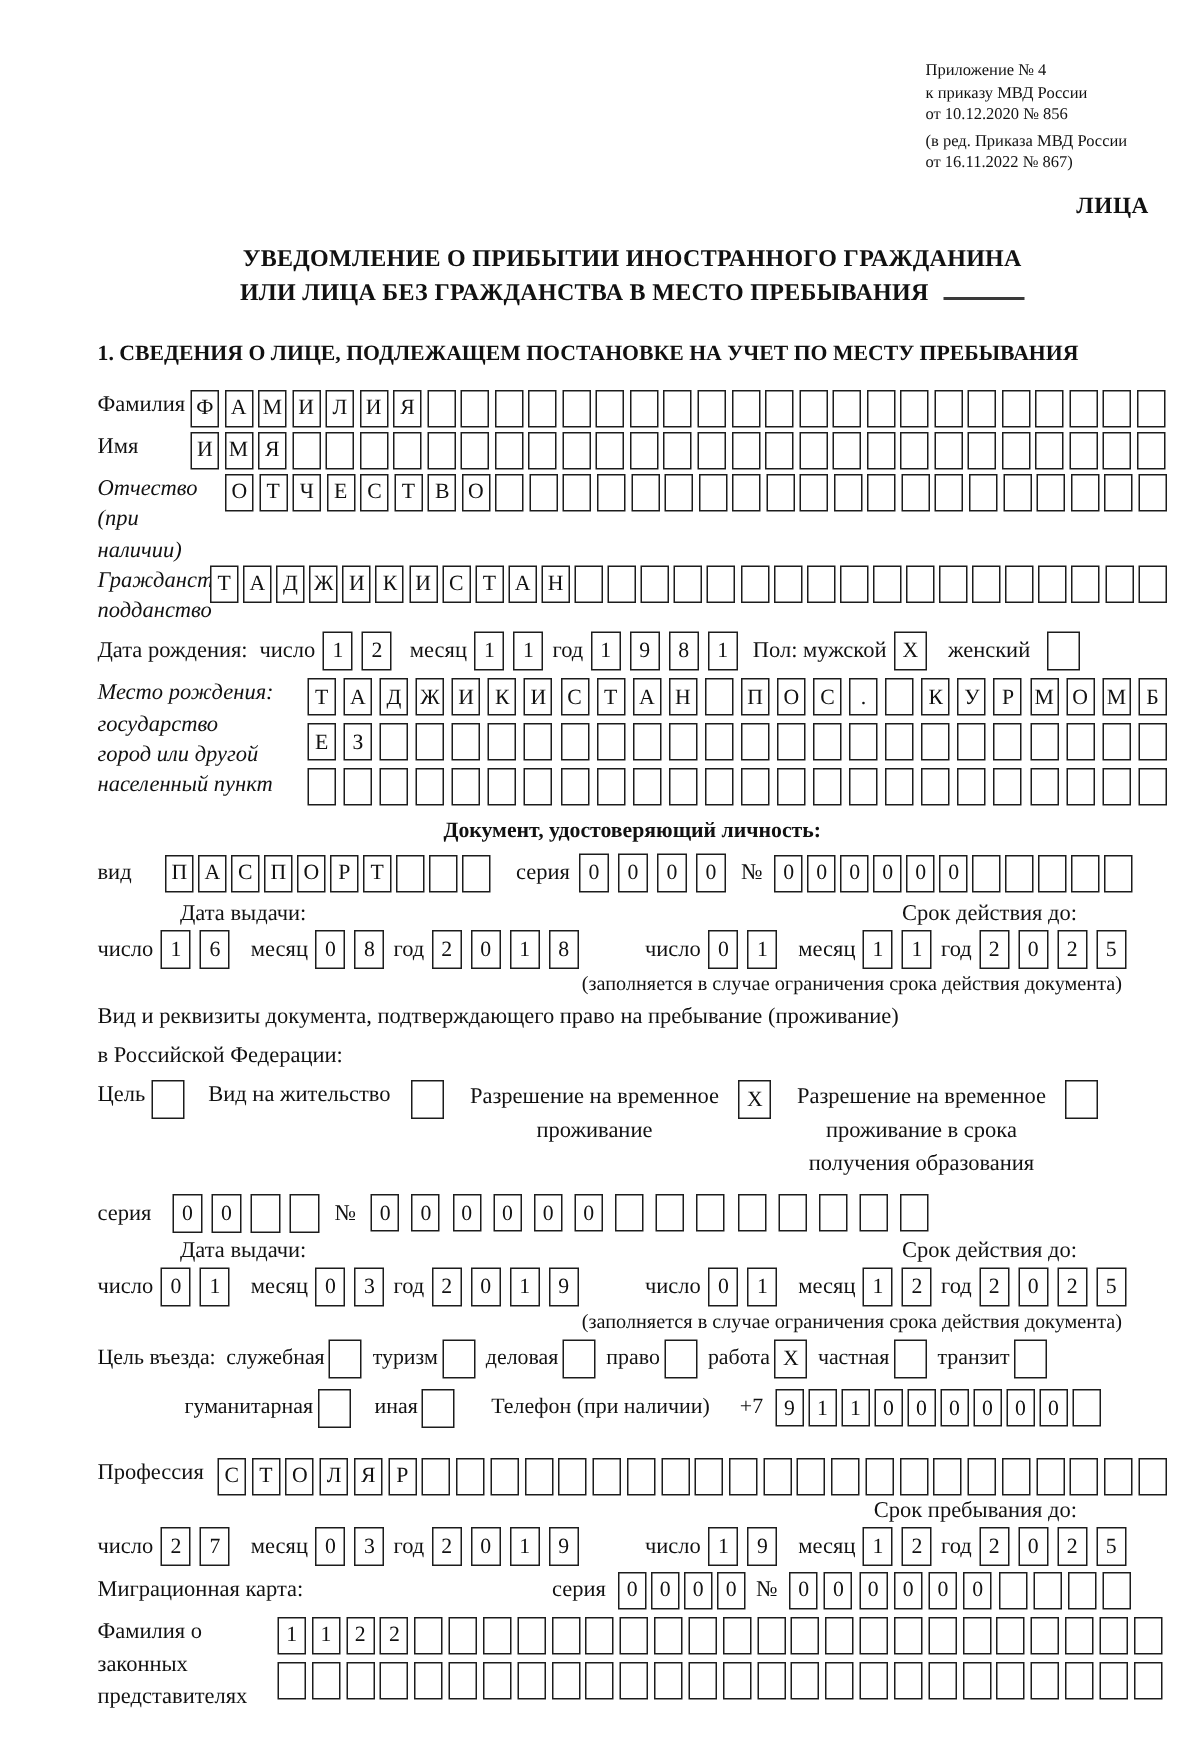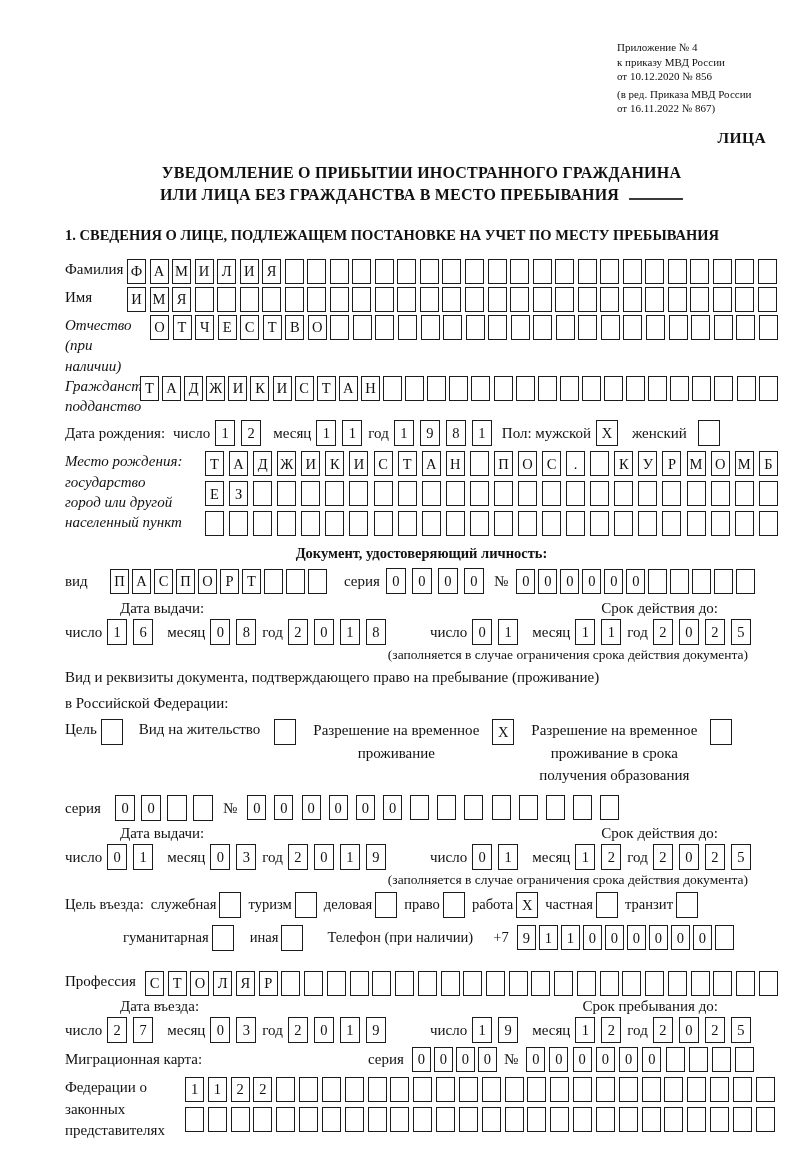--- a/index.html
+++ b/index.html
@@ -660,21 +660,20 @@
         <span class="cell"></span>
         <span class="cell"></span>
         <span class="cell"></span>
         <span class="cell"></span>
         <span class="cell"></span>
         <span class="cell"></span>
       </span>
   </div>
 
   <div class="lblrow">
-    <span class="dl">Дата въезда:</span>
     <span class="dr">Срок пребывания до:</span>
   </div>
 
   <div class="row" style="align-items:center;margin-bottom:4px">
     <span class="half-l">
       <span class="dg">
           <span class="lbl">число</span>
           <span class="cells spread">
             <span class="cell">2</span>
             <span class="cell">7</span>
@@ -743,21 +742,21 @@
         <span class="cell">0</span>
         <span class="cell"></span>
         <span class="cell"></span>
         <span class="cell"></span>
         <span class="cell"></span>
       </span>
   </div>
 
   <div class="row">
     <span class="rep-lbl">
-      <div>Федерации о</div>
+      <div>Фамилия о</div>
       <div>законных</div>
       <div>представителях</div>
 
     </span>
     <span class="stack">
       <span class="cells fit" style="width:590px">
           <span class="cell">1</span>
           <span class="cell">1</span>
           <span class="cell">2</span>
           <span class="cell">2</span>

